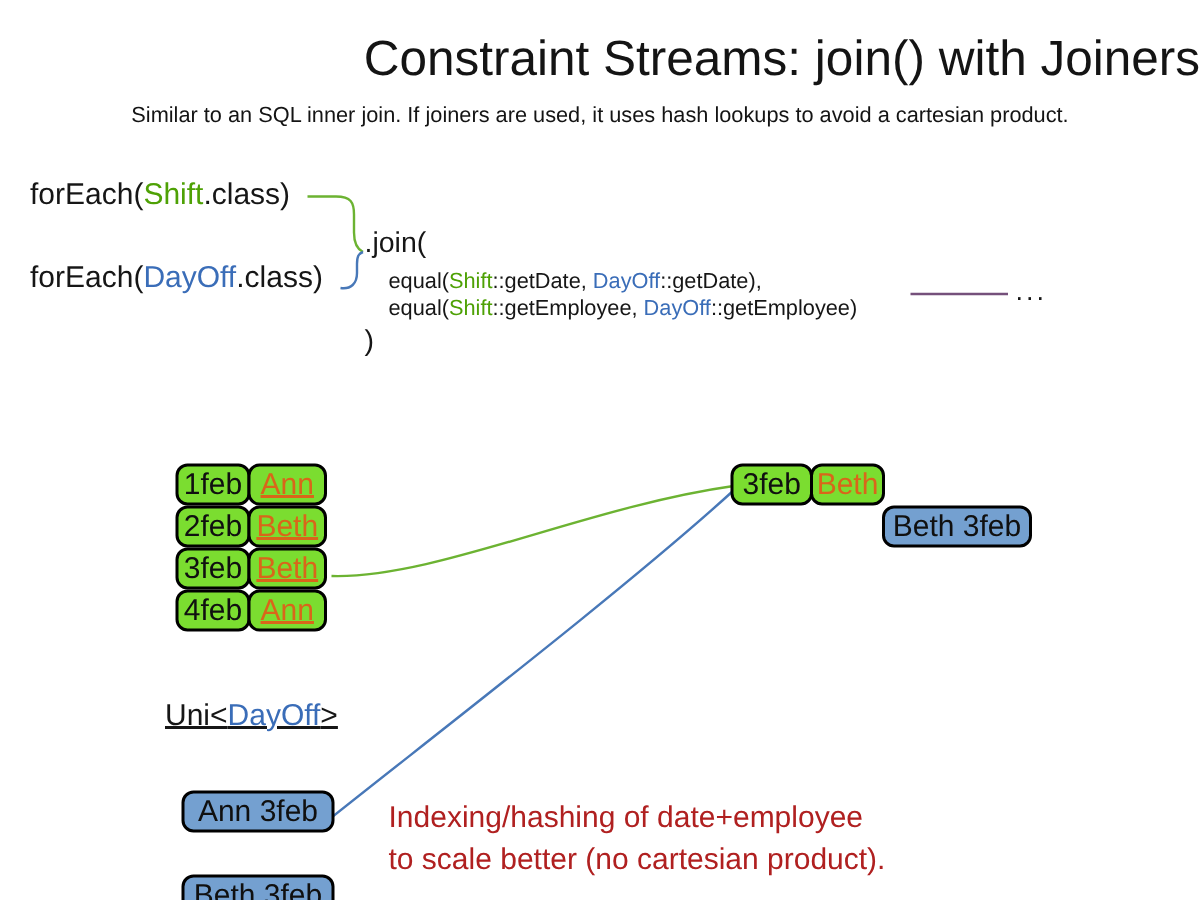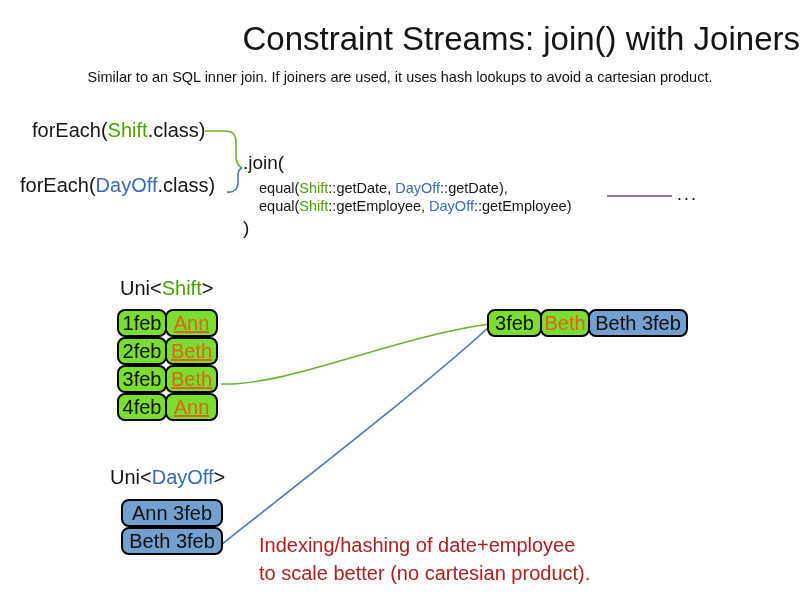--- a/index.html
+++ b/index.html
@@ -8,21 +8,21 @@
 
   
   .title { position:absolute; top:20px; left:0; width:800px; text-align:right;
            font-size:33px; letter-spacing:0; color:#141414; }
   .subtitle { position:absolute; top:69px; left:0; width:800px; text-align:center;
               font-size:14.5px; color:#141414; }
 
   
   .code-line { position:absolute; white-space:nowrap; }
   .fe { font-size:20px; }
-  .fe1 { left:32px; top:119px; }
+  .fe1 { left:20px; top:119px; }
   .fe2 { left:20px; top:174px; }
   .join-open  { left:243px; top:152px; font-size:19px; }
   .equal { left:259px; font-size:14.5px; }
   .eq1 { top:180px; }
   .eq2 { top:198px; }
   .join-close { left:243px; top:217px; font-size:19px; }
   .ellipsis { left:677px; top:184px; font-size:18px; letter-spacing:2px; }
 
   .green-t { color:var(--shift-green-text); }
   .blue-t  { color:var(--dayoff-blue-text); }
@@ -31,37 +31,37 @@
   .overlay { position:absolute; left:0; top:0; z-index:1; }
   .overlay path, .overlay line { fill:none; stroke-width:1.6px; }
   .stroke-green  { stroke:var(--connector-green); }
   .stroke-blue   { stroke:var(--connector-blue); }
   .stroke-purple { stroke:var(--connector-purple); }
 
   
   .tbl-label { position:absolute; font-size:20px; white-space:nowrap; z-index:2; }
   .lbl-uni-shift  { left:120px; top:277px; }
   .lbl-bi         { left:505px; top:274px; }
-  .lbl-uni-dayoff { left:110px; top:466px; }
+  .lbl-uni-dayoff { left:110px; top:466px;text-decoration:underline; }
 
   
   .tbl { position:absolute; display:flex; flex-direction:column; gap:0; z-index:2; }
   .uni-shift-tbl  { left:117px; top:309px; }
   .bi-row-wrap    { left:487px; top:309px; }
   .uni-dayoff-tbl { left:121px; top:499px;justify-content:flex-end; }
   .trow { display:flex; }
   .cell { box-sizing:border-box; height:28px; border:2px solid #000; border-radius:8px;
           background:var(--green-box-fill); font-size:20px; line-height:24px;
           text-align:center; white-space:nowrap; }
   .cell + .cell { margin-left:-2px; }
   .c-date { width:50px; color:#101010; }
   .c-emp  { width:53px; color:var(--employee-orange-text);text-decoration:underline; }
   .bi-date { width:55px; color:#101010; }
   .bi-emp  { width:50px; color:var(--employee-orange-text); }
-  .c-blue  { background:var(--blue-box-fill); color:#101010; }
+  .c-blue  { background:var(--blue-box-fill); color:#101010;margin-top:28px; }
   .bi-dayoff { width:100px; }
   .c-dayoff  { width:102px; }
 
   
   .annotation { position:absolute; left:259px; top:531px; font-size:20px; line-height:28px;
                 color:var(--annotation-red); z-index:2; white-space:nowrap; }
 </style>
 </head>
 <body>
 
@@ -85,21 +85,20 @@
   <div class="code-line join-open">.join(</div>
 
   <div class="code-line equal eq1"><span>equal(</span><span class="green-t">Shift</span><span>::getDate, </span><span class="blue-t">DayOff</span><span>::getDate),</span></div>
 
   <div class="code-line equal eq2"><span>equal(</span><span class="green-t">Shift</span><span>::getEmployee, </span><span class="blue-t">DayOff</span><span>::getEmployee)</span></div>
 
   <div class="code-line join-close">)</div>
 
   <div class="code-line ellipsis">...</div>
 
-  <div class="tbl-label lbl-uni-shift"><span>Uni&lt;</span><span class="green-t">Shift</span><span>&gt;</span></div>
 
   <div class="tbl uni-shift-tbl">
     <div class="trow">
       <div class="cell c-date">1feb</div>
       <div class="cell c-emp">Ann</div>
     </div>
     <div class="trow">
       <div class="cell c-date">2feb</div>
       <div class="cell c-emp">Beth</div>
     </div>

